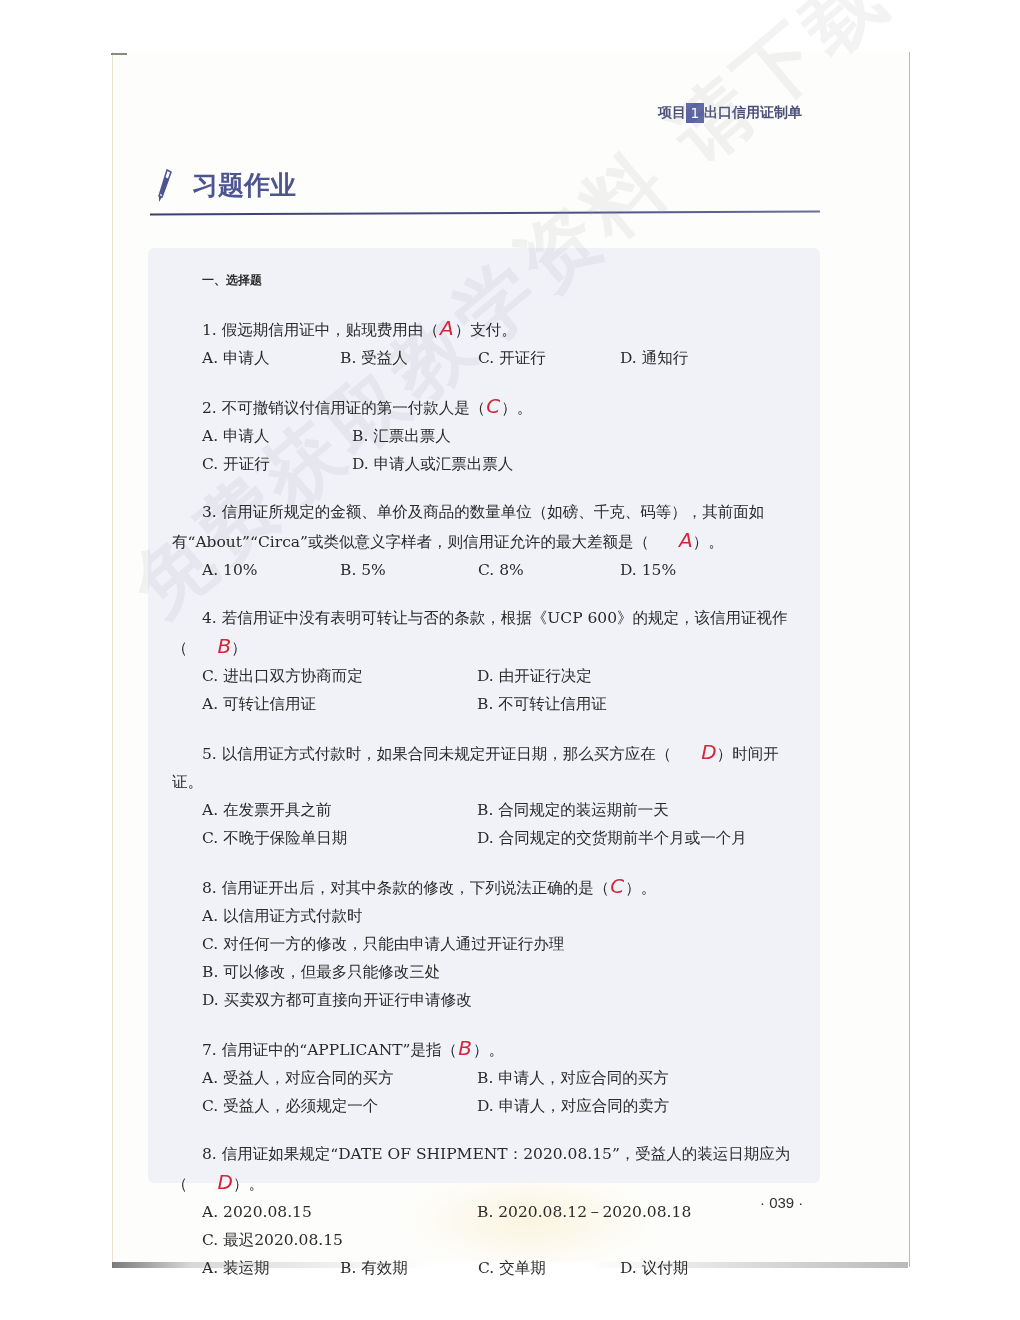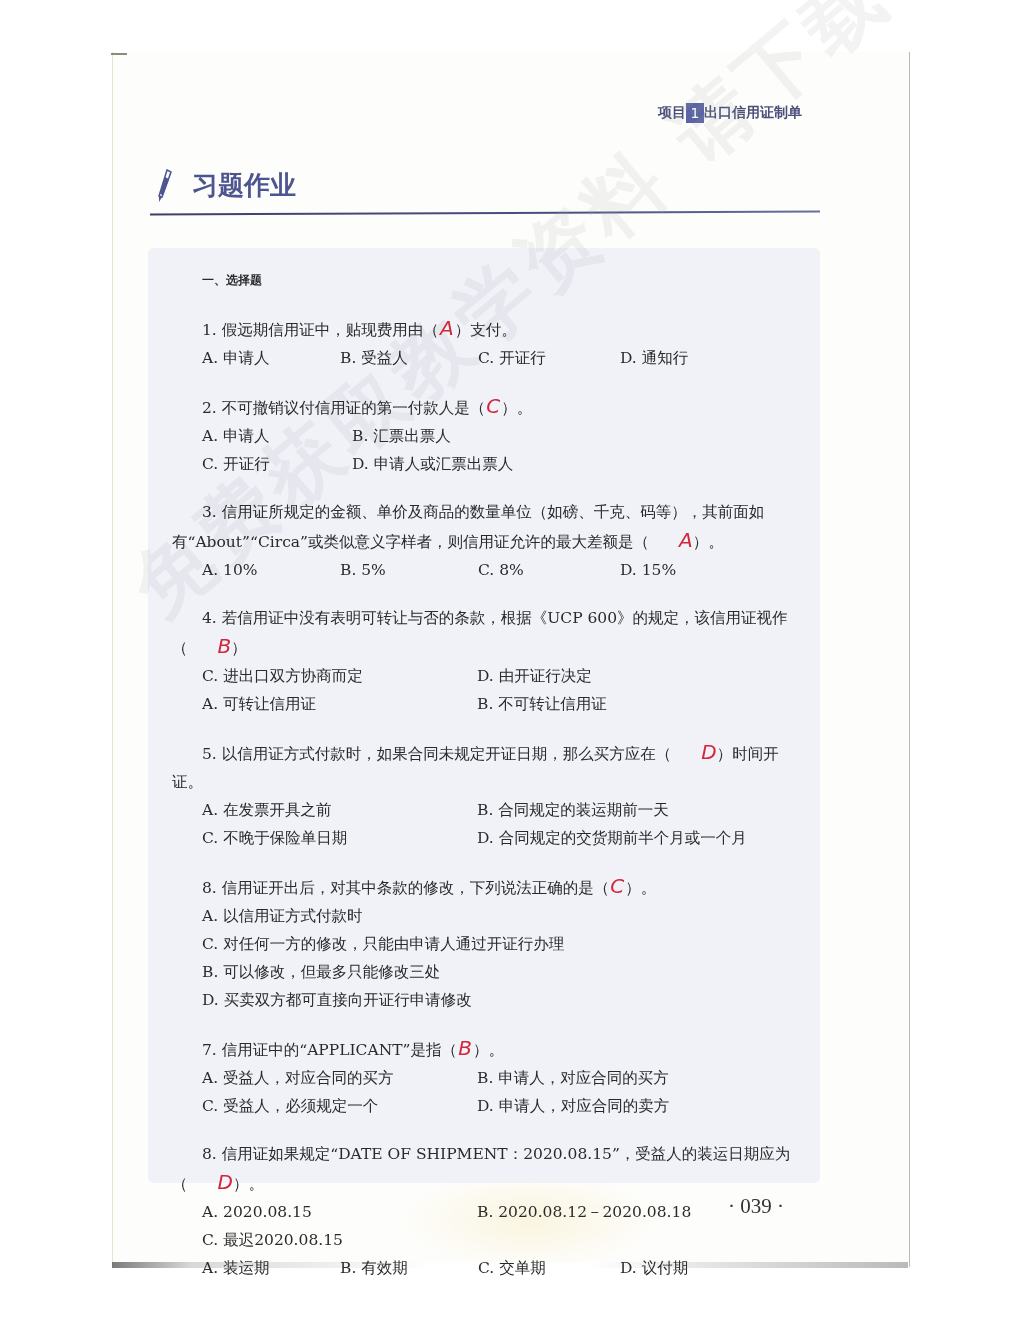--- a/index.html
+++ b/index.html
@@ -52,21 +52,21 @@
   .h2 { font-weight: bold; font-size: 12px; padding-left: 30px; margin-bottom: 2px; }
   .q { padding-left: 30px; margin-top: 20px; }
   .q.wrap { text-indent: 30px; padding-left: 0; }
   .opts { display: flex; padding-left: 30px; }
   .opts.four > span { width: 138px; }
   .opts.four > span:nth-child(3) { width: 142px; }
   .opts.two > span:first-child { width: 275px; }
   .opt-single { padding-left: 30px; }
   .ans { color: #d4263a; font-family: "DejaVu Sans", sans-serif; font-size: 20px; font-style: italic; display: inline-block; min-width: 16px; text-align: center; }
   .page-number {
-    position: absolute; left: 728px; top: 1194px; font-family: Liberation Serif, serif; font-size: 21px; color: #333;
+    position: absolute; left: 760px; top: 1194px; font-family: Liberation Sans, sans-serif; font-size: 15px; color: #333;
   }
   .corner-mark { position: absolute; left: 111px; top: 53px; width: 16px; height: 2px; background: #8a8a80; }
 </style>
 </head>
 <body>
 
 <div class="page"></div>
 <div class="corner-mark"></div>
 <div class="warm-glow"></div>
 <div class="page-shadow-bottom"></div>

